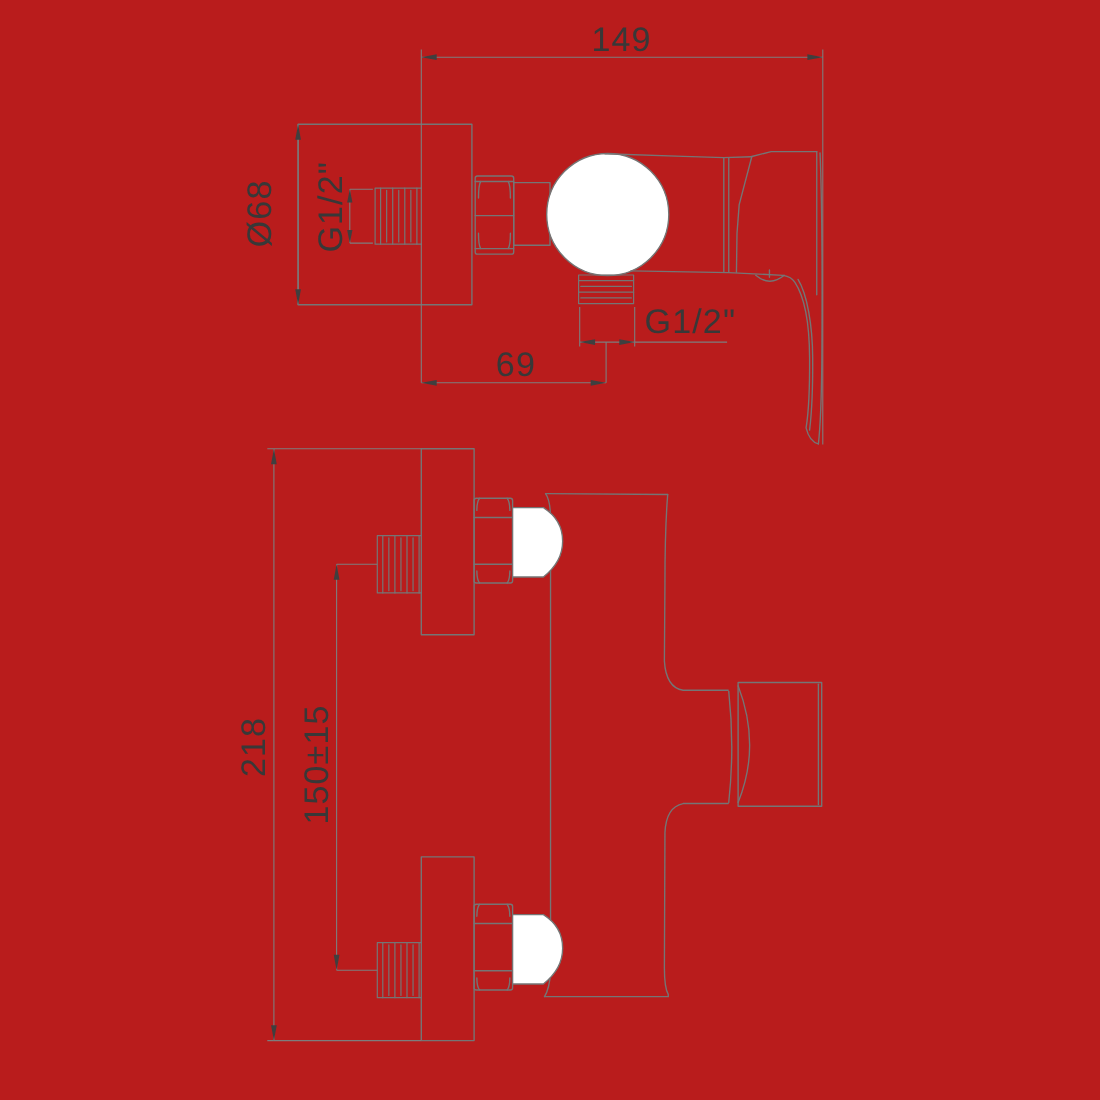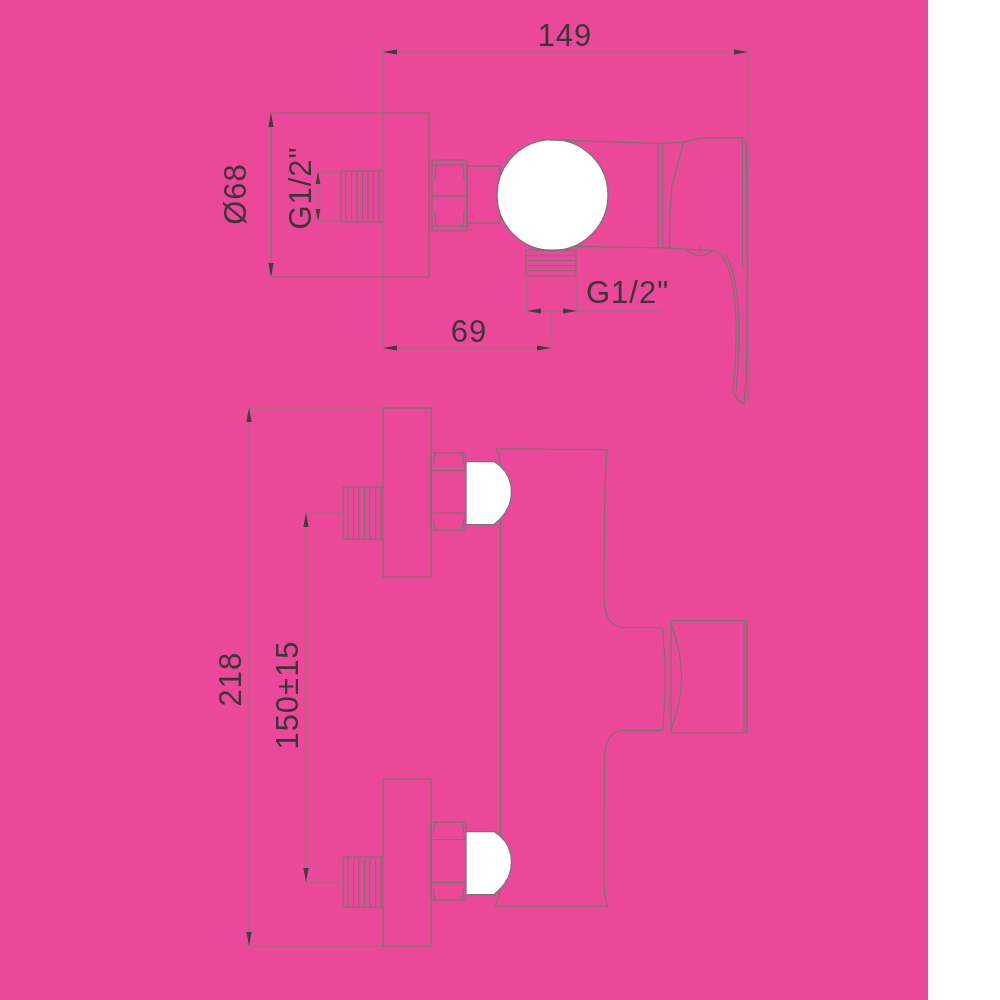--- a/index.html
+++ b/index.html
@@ -1,16 +1,16 @@
 <!DOCTYPE html>
 <html><head>
 <meta charset="utf-8">
 <style>
   html,body{margin:0;padding:0;background:#ffffff;}
-  .stage{width:928px;height:1000px;position:relative;background:#ec4899;overflow:hidden;text-decoration:underline;}
+  .stage{width:1000px;height:1000px;position:relative;background:#b91c1c;overflow:hidden;text-decoration:underline;}
   svg{display:block;}
   .geo{fill:none;stroke:#757575;stroke-width:1.25;stroke-linecap:round;stroke-linejoin:round;}
   .geo-f{fill:#ffffff;stroke:#757575;stroke-width:1.25;stroke-linejoin:round;}
   .thr{fill:none;stroke:#757575;stroke-width:1.1;stroke-linecap:round;}
   .dim{fill:none;stroke:#7d7d7d;stroke-width:1;}
   .arr{fill:#3f3f3f;stroke:none;}
   .lbl{fill:#383838;font-family:"Liberation Sans","DejaVu Sans",sans-serif;
        font-size:31px;letter-spacing:1px;}
 </style>
 </head>

